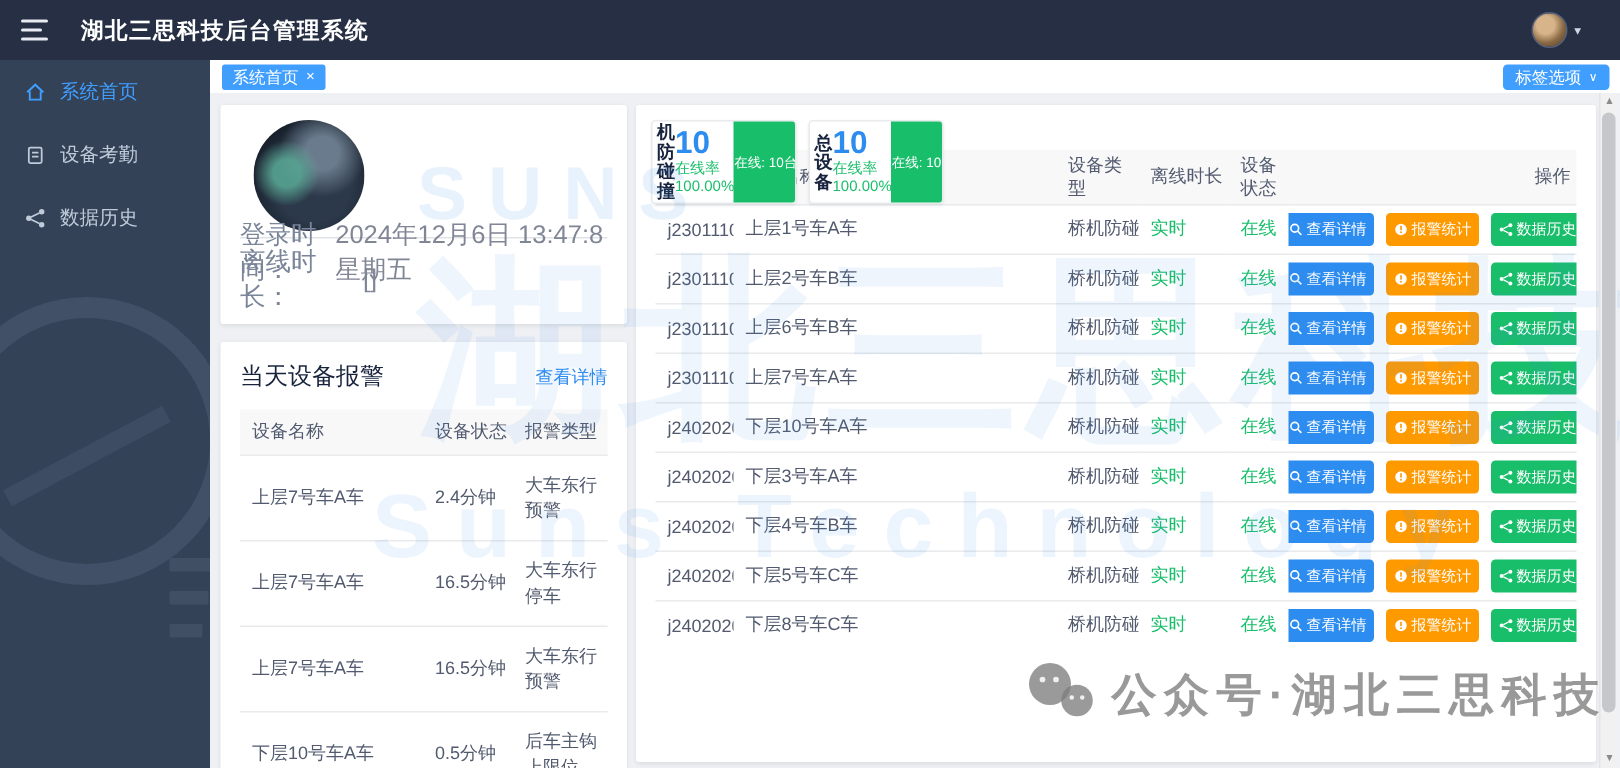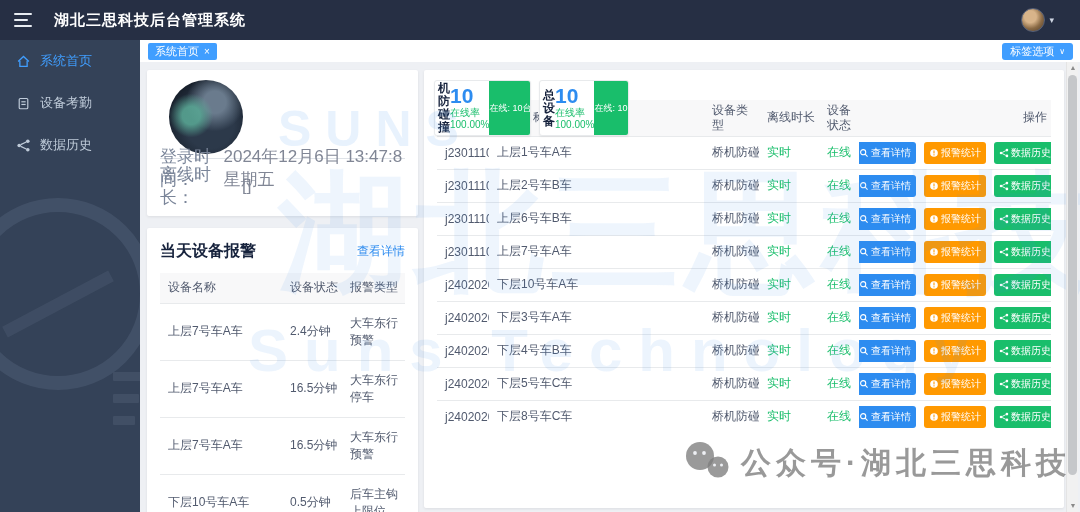--- a/index.html
+++ b/index.html
@@ -48,21 +48,21 @@
       radial-gradient(circle at 55% 60%, #2c394a 0 40%, #0e141d 90%);
   }
   .hr { border:none; border-top:1px solid #dfe3e8; margin:4px 13px 0 13px; }
   .info-row { display:flex; padding:0 13px; font-size:17px; height:18px; align-items:center; }
   .info-row:first-of-type { margin-top:9px; }
   .info-label { width:82px; color:#7a8599; }
   .info-value { color:#808695; }
 
   
   .panel-head { display:flex; justify-content:space-between; align-items:center; padding:13px 13px 9px 13px; }
-  .panel-title { font-size:16px; font-weight:bold; color:#17233d; }
+  .panel-title { font-size:16px; font-weight:normal; color:#17233d; }
   .panel-link { font-size:12px; color:#2d8cf0; cursor:pointer; text-decoration:none; }
   table { border-collapse:collapse; }
   .atable { width:245px; margin:2px 13px 0 13px; table-layout:fixed; font-size:12px; }
   .atable th { background:#f8f8f9; color:#515a6e; font-weight:normal; text-align:left; height:30px; padding:0 4px 0 8px; }
   .atable td { color:#515a6e; padding:11px 4px 11px 8px; line-height:17px; border-top:1px solid #e8eaec; vertical-align:middle; word-break:break-all; }
   .atable col.a1{width:122px;} .atable col.a2{width:60px;} .atable col.a3{width:63px;}
 
   
   .stat-card { position:absolute; top:10px; height:56px; background:#fff; border:1px solid #e8eaec; border-radius:3px; box-shadow:0 1px 2px rgba(0,0,0,0.06); display:flex; align-items:center; overflow:hidden; }
   .stat-1 { left:10px; width:97px; } .stat-2 { left:115px; width:90px; }

